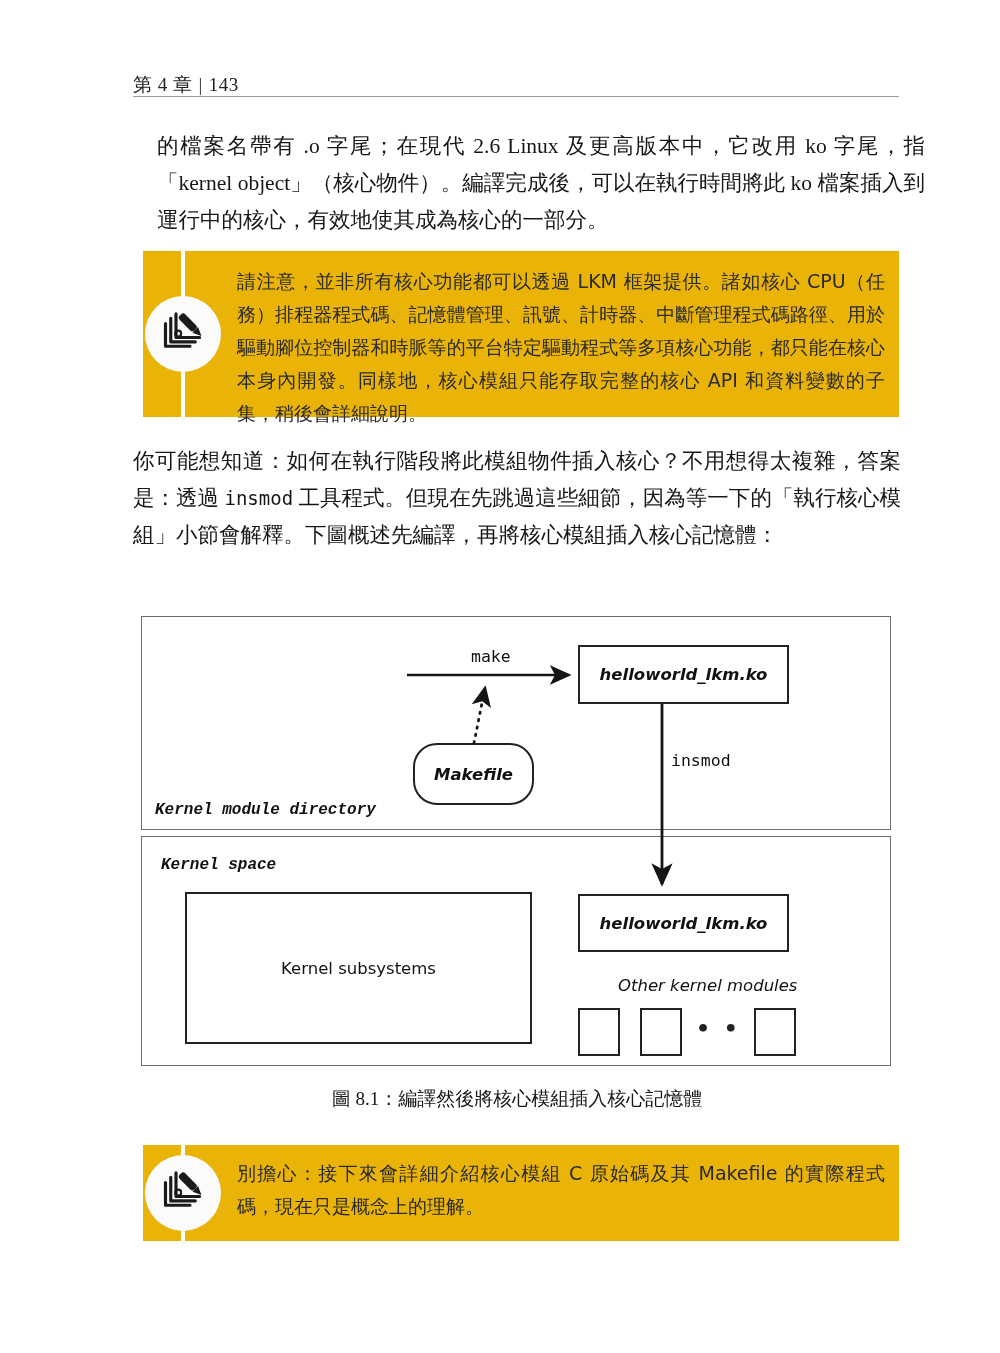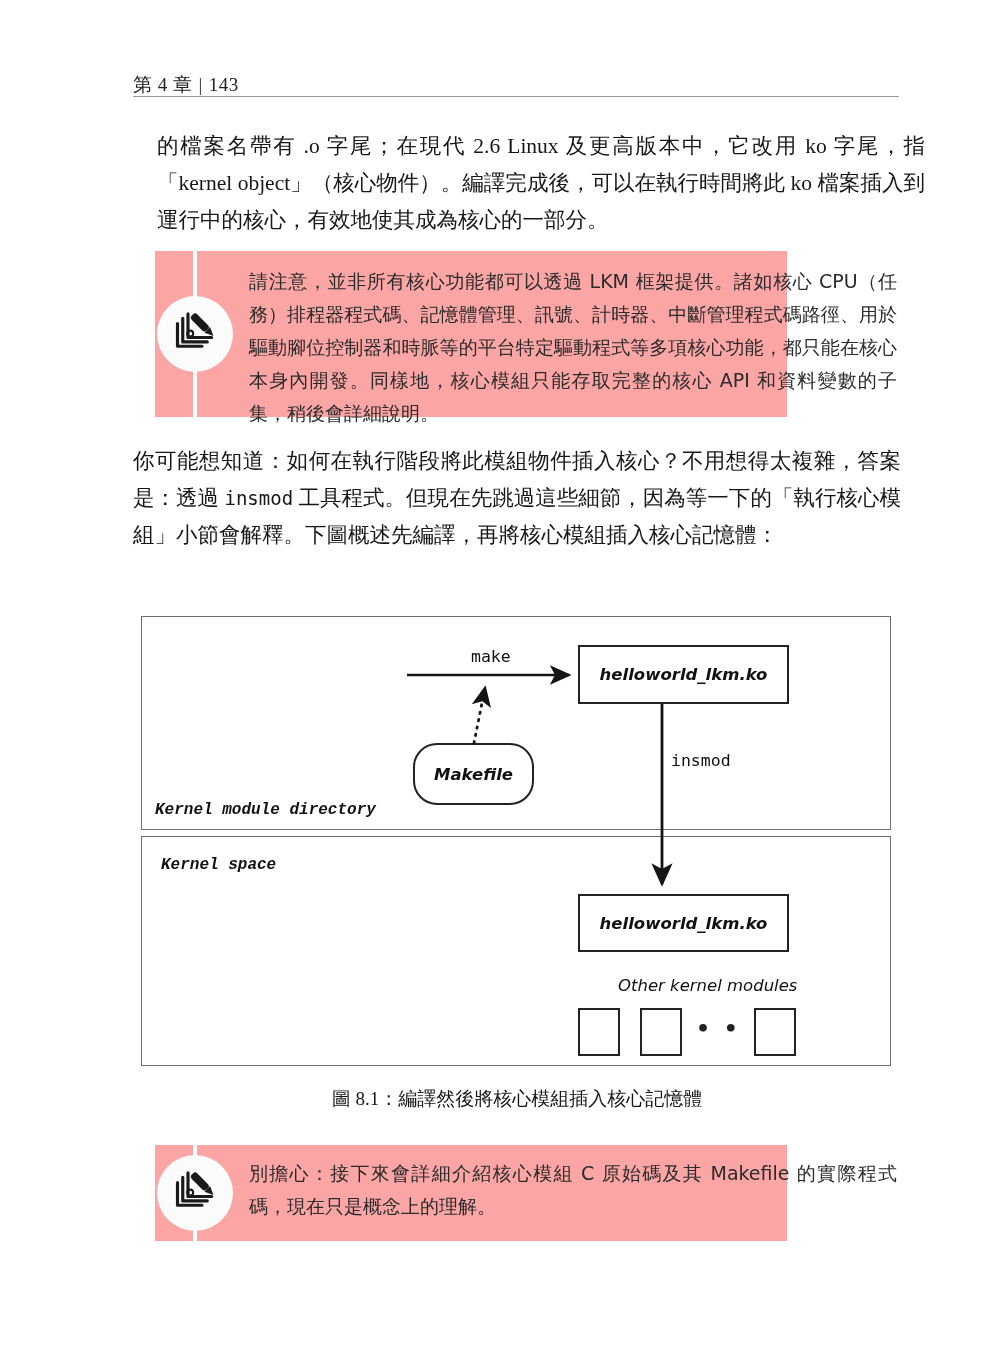--- a/index.html
+++ b/index.html
@@ -55,23 +55,23 @@
   #para-1 { top: 128px; margin-left: 24px; }
   #para-2 { top: 443px; }
   .para .mono {
     font-family: "DejaVu Sans Mono", "Liberation Mono", monospace;
     font-size: 19px;
   }
 
   
   .callout {
     position: absolute;
-    background: #fca5a5;
-    left: 155px;
-    width: 632px;
+    background: #eab308;
+    left: 143px;
+    width: 756px;
   }
   .callout .divider {
     position: absolute;
     left: 38px;
     top: 0;
     width: 4px;
     height: 100%;
     background: #ffffff;
   }
   .callout .badge {
@@ -263,20 +263,23 @@
   <div class="edge-label" style="left:330px; top:31px;">make</div>
 
   <div class="edge-label" style="left:530px; top:135px;">insmod</div>
 
   <div class="frame-label" style="left:14px; top:185px;">Kernel module directory</div>
 
   <div class="frame" id="frame-bottom"></div>
 
   <div class="frame-label" style="left:20px; top:240px;">Kernel space</div>
 
+  <div class="plainbox" style="left:44px; top:276px; width:347px; height:152px;">
+    <span>Kernel subsystems</span>
+  </div>
 
   <div class="dbox" style="left:437px; top:278px; width:211px; height:58px;">
     <span>helloworld_lkm.ko</span>
   </div>
 
   <div class="ital-label" style="left:477px; top:360px;">Other kernel modules</div>
 
   <div class="smallbox" style="left:437px; top:392px; width:42px; height:48px;"></div>
   <div class="smallbox" style="left:499px; top:392px; width:42px; height:48px;"></div>
   <div class="dots" style="left:555px; top:400px;">• • •</div>

